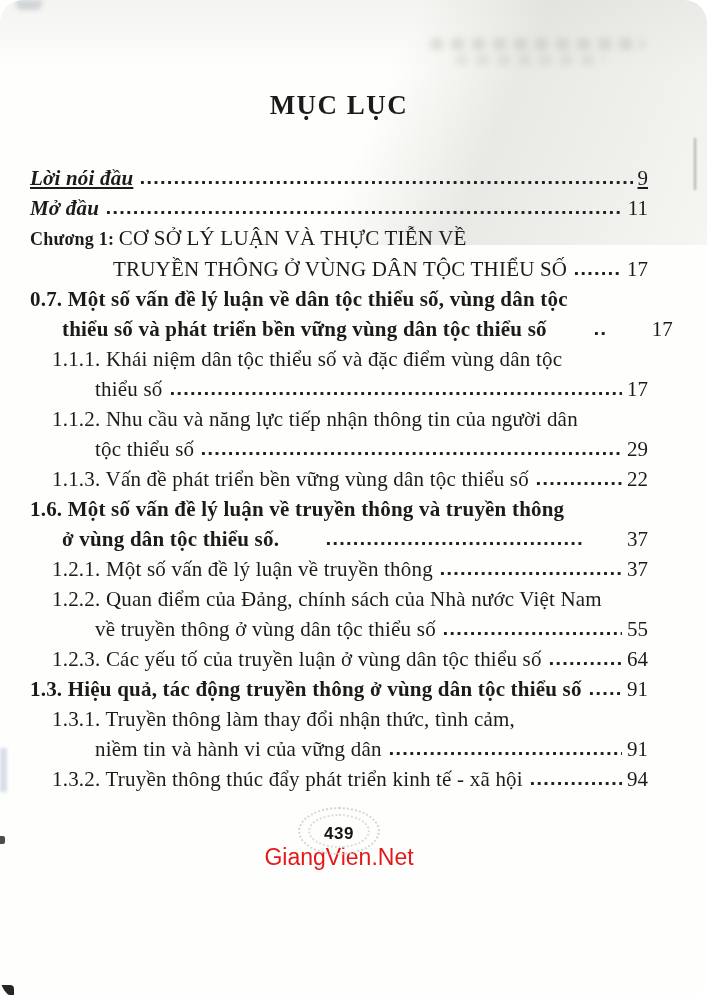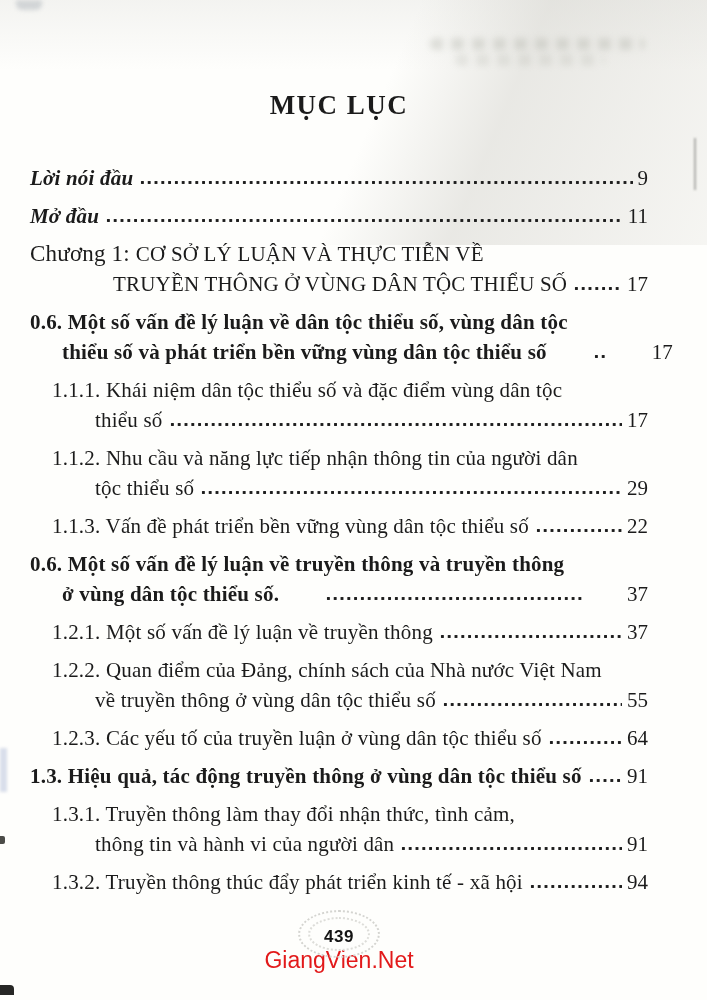--- a/index.html
+++ b/index.html
@@ -56,37 +56,37 @@
     padding: 90px 59px 0 30px;
   }
   .doc-title {
     text-align: center;
     font-size: 27px; font-weight: 700;
     letter-spacing: 1.5px;
     line-height: 30px;
     margin: 0 0 43px 0;
   }
   .toc { }
-  .entry { margin-top: 8px; }
-  .entry:first-child { margin-top: 0; }
+  .entry { }
+  .entry:first-child { margin-top: 0; text-decoration: underline; }
   .row {
     display: flex;
     align-items: flex-end;
     line-height: 30px;
   }
   .label {
     font-size: 21px;
     letter-spacing: 0.2px;
     white-space: nowrap;
   }
   .entry.front .label { font-style: italic; font-weight: 700; }
   .entry.section .label { font-weight: 700; }
   .entry.subsection .label { font-weight: 400; }
   .entry.chapter .label { font-weight: 400; }
-  .entry.chapter .prefix { font-weight: 400; font-size: 23px; }
+  .entry.chapter .prefix { font-weight: 700; font-size: 18px; }
   .entry.chapter .row.cont { padding-left: 83px; }
   .entry.section .row.cont { padding-left: 32px; gap: 40px; }
   .entry.subsection .row { padding-left: 22px; }
   .entry.subsection .row.cont { padding-left: 65px; }
   .leader {
     flex: 1 1 auto;
     min-width: 14px;
     height: 7px;
     align-self: flex-end;
     margin: 0 5px 7px 6px;
@@ -128,21 +128,21 @@
   }
   .watermark {
     font-family: "Liberation Sans", sans-serif;
     font-size: 23px; line-height: 22px;
     margin-top: 0px;
   }
 </style>
 </head>
 <body>
 
-<div class="scan-page" style="color: rgb(27, 27, 27);">
+<div class="scan-page" style="color: rgb(27, 27, 27); border-radius: 23px;">
 
   <div class="top-shade"></div>
   <div class="ghost-showthrough"></div>
   <div class="ghost-showthrough line2"></div>
   <div class="smudge-top-left"></div>
   <div class="edge-line-right"></div>
   <div class="streak-left-blue"></div>
   <div class="mark-left-dark"></div>
   <div class="mark-bottom-left"></div>
 
@@ -169,21 +169,21 @@
             <span class="label"><span class="prefix">Chương 1: </span>CƠ SỞ LÝ LUẬN VÀ THỰC TIỄN VỀ</span>
           </div>
           <div class="row cont">
             <span class="label">TRUYỀN THÔNG Ở VÙNG DÂN TỘC THIỂU SỐ</span>
             <span class="leader"></span>
             <span class="pagenum">17</span>
           </div>
         </div>
         <div class="entry section">
           <div class="row">
-            <span class="label">0.6. Một số vấn đề lý luận về dân tộc thiểu số, vùng dân tộc</span>
+            <span class="label">0.7. Một số vấn đề lý luận về dân tộc thiểu số, vùng dân tộc</span>
           </div>
           <div class="row cont">
             <span class="label">thiểu số và phát triển bền vững vùng dân tộc thiểu số</span>
             <span class="leader"></span>
             <span class="pagenum">17</span>
           </div>
         </div>
         <div class="entry subsection">
           <div class="row">
             <span class="label">1.1.1. Khái niệm dân tộc thiểu số và đặc điểm vùng dân tộc</span>
@@ -206,21 +206,21 @@
         </div>
         <div class="entry subsection">
           <div class="row">
             <span class="label">1.1.3. Vấn đề phát triển bền vững vùng dân tộc thiểu số</span>
             <span class="leader"></span>
             <span class="pagenum">22</span>
           </div>
         </div>
         <div class="entry section">
           <div class="row">
-            <span class="label">0.6. Một số vấn đề lý luận về truyền thông và truyền thông</span>
+            <span class="label">1.6. Một số vấn đề lý luận về truyền thông và truyền thông</span>
           </div>
           <div class="row cont">
             <span class="label">ở vùng dân tộc thiểu số.</span>
             <span class="leader"></span>
             <span class="pagenum">37</span>
           </div>
         </div>
         <div class="entry subsection">
           <div class="row">
             <span class="label">1.2.1. Một số vấn đề lý luận về truyền thông</span>
@@ -250,21 +250,21 @@
             <span class="label">1.3. Hiệu quả, tác động truyền thông ở vùng dân tộc thiểu số</span>
             <span class="leader"></span>
             <span class="pagenum">91</span>
           </div>
         </div>
         <div class="entry subsection">
           <div class="row">
             <span class="label">1.3.1. Truyền thông làm thay đổi nhận thức, tình cảm,</span>
           </div>
           <div class="row cont">
-            <span class="label">thông tin và hành vi của người dân</span>
+            <span class="label">niềm tin và hành vi của vững dân</span>
             <span class="leader"></span>
             <span class="pagenum">91</span>
           </div>
         </div>
         <div class="entry subsection">
           <div class="row">
             <span class="label">1.3.2. Truyền thông thúc đẩy phát triển kinh tế - xã hội</span>
             <span class="leader"></span>
             <span class="pagenum">94</span>
           </div>

